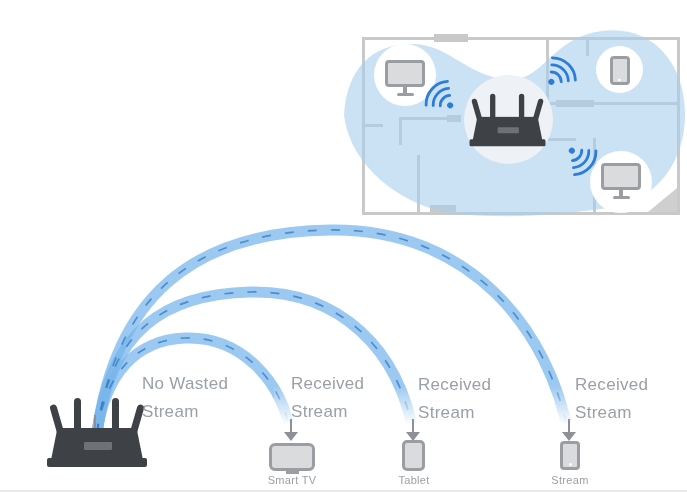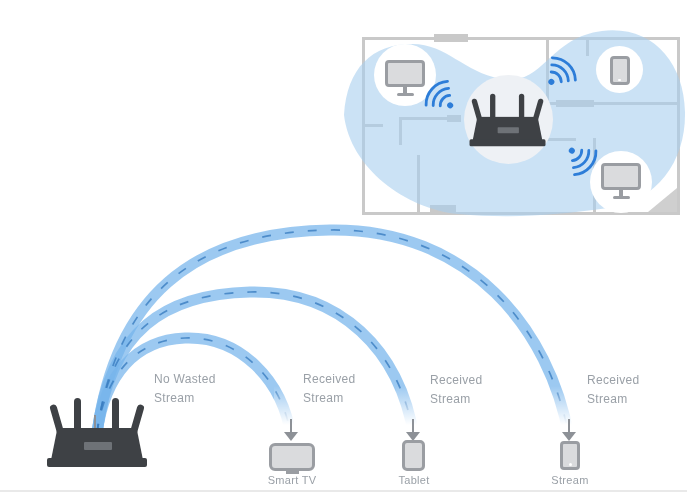--- a/index.html
+++ b/index.html
@@ -29,22 +29,22 @@
   .router .ant2 { left:29px; top:1px; height:35px; }
   .router .ant3 { left:67px; top:1px; height:35px; }
   .router .ant4 { left:88px; top:7px; height:36px; transform:rotate(16deg); }
   .router .body { position:absolute; left:6px; top:31px; width:92px; height:32px; background:var(--router-dark);
     border-radius:4px 4px 2px 2px; clip-path:polygon(7% 0, 93% 0, 100% 100%, 0 100%); }
   .router .rbase { position:absolute; left:2px; top:61px; width:100px; height:9px; background:var(--router-dark); border-radius:2px; }
   .router .led  { position:absolute; left:39px; top:45px; width:28px; height:8px; background:var(--led-gray); border-radius:1px; }
   .fp-router { transform:scale(0.76); transform-origin:0 0; }
 
   
-  .stream-label { position:absolute; font-size:12px; line-height:1.62; color:var(--text-gray);
-    white-space:pre-line; letter-spacing:.3px; z-index:6;margin-left:12px; }
+  .stream-label { position:absolute; font-size:17px; line-height:1.62; color:var(--text-gray);
+    white-space:pre-line; letter-spacing:.3px; z-index:6; }
   .device-label { position:absolute; width:80px; font-size:11px; color:var(--text-gray);
     text-align:center; letter-spacing:.3px; z-index:6; }
 
   
   .dev { position:absolute; background:var(--device-fill); border:3px solid var(--device-border); z-index:4; }
   .tv      { left:269px; top:443px; width:40px; height:22px; border-radius:6px; }
   .tv-stand{ position:absolute; left:286px; top:471px; width:13px; height:2.5px; background:var(--device-border); z-index:4; }
   .tab-dev { left:402px; top:440px; width:17px; height:25px; border-radius:5px; }
   .ph-dev  { left:560px; top:441px; width:14px; height:23px; border-radius:4px; }
   .ph-dev .dot { position:absolute; left:5.5px; bottom:1px; width:3px; height:3px; border-radius:50%; background:#fff; }

